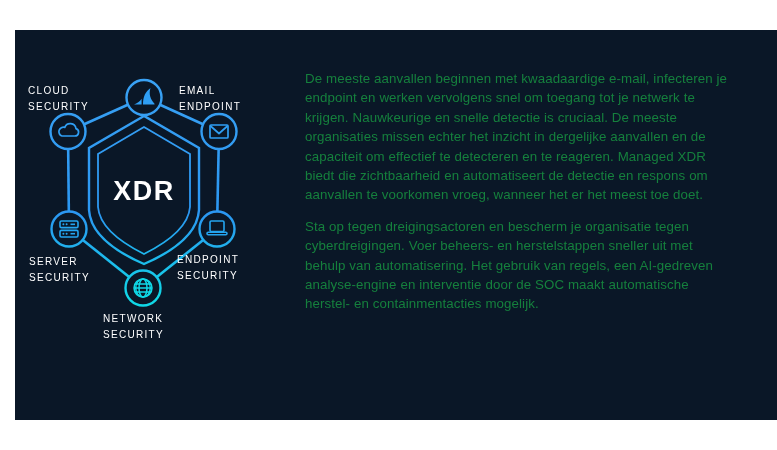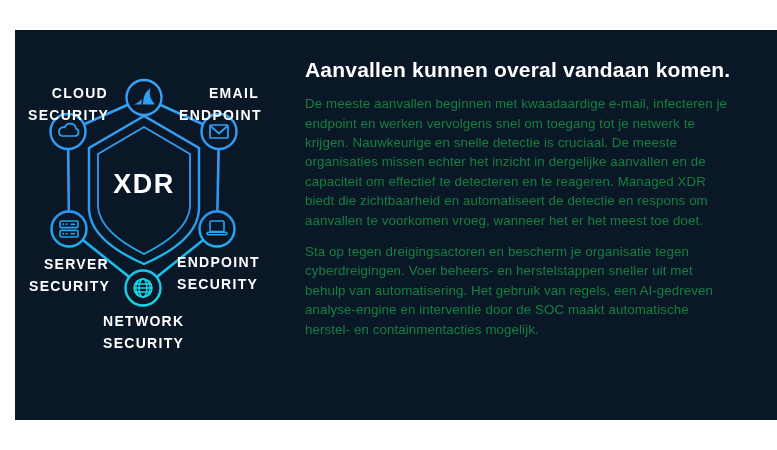--- a/index.html
+++ b/index.html
@@ -10,32 +10,32 @@
     -webkit-font-smoothing:antialiased;
   }
   .panel {
     position:absolute; left:15px; top:30px; width:762px; height:390px;
     background:#0a1727;
   }
   
   .diagram { position:absolute; left:18px; top:40px; width:260px; height:300px; }
   .diagram svg { position:absolute; left:0; top:0; }
   .node-label {
-    position:absolute; width:80px; text-align:right;
-    color:#ffffff; font-size:14px; font-weight:bold;
+    position:absolute; width:80px; text-align:left;
+    color:#ffffff; font-size:10px; font-weight:normal;
     letter-spacing:1.3px; line-height:1.55; white-space:normal;
   }
   .lbl-cloud    { left:-5px;  top:13px;  }
   .lbl-email    { left:146px; top:13px;  }
   .lbl-server   { left:-4px;  top:184px; }
   .lbl-endpoint { left:144px; top:182px; }
   .lbl-network  { left:70px;  top:241px; }
   .shield-title { position:absolute; left:51px; top:95px; width:120px; text-align:center; color:#fff; }
   .shield-title .t1 { font-size:12.5px; font-weight:bold; letter-spacing:2.6px; }
-  .shield-title .t2 { font-size:27px; font-weight:bold; letter-spacing:1.5px; margin-top:4px; }
+  .shield-title .t2 { font-size:27px; font-weight:bold; letter-spacing:1.5px; margin-top:11px; }
   
   .content { position:absolute; left:290px; top:27px; width:428px; }
   .content h1 {
     margin:0; color:#ffffff; font-size:21px; font-weight:bold;
     letter-spacing:0.2px; white-space:nowrap; line-height:1.2;
   }
   .content h2 {
     margin:16px 0 0 0; color:#ffffff; font-size:20px; font-weight:bold;
     letter-spacing:0.2px; white-space:nowrap; line-height:1.2;
   }
@@ -132,21 +132,20 @@
     <div class="node-label lbl-network">NETWORK SECURITY</div>
     <div class="node-label lbl-endpoint">ENDPOINT SECURITY</div>
 
     <div class="shield-title">
       <div class="t2">XDR</div>
     </div>
   </div>
 
   <div class="content">
     <section>
-      <h1>Aanvallen kunnen overal vandaan komen.</h1>
       <p>De meeste aanvallen beginnen met kwaadaardige e-mail, infecteren je endpoint en werken vervolgens snel om toegang tot je netwerk te krijgen. Nauwkeurige en snelle detectie is cruciaal. De meeste organisaties missen echter het inzicht in dergelijke aanvallen en de capaciteit om effectief te detecteren en te reageren. Managed XDR biedt die zichtbaarheid en automatiseert de detectie en respons om aanvallen te voorkomen vroeg, wanneer het er het meest toe doet.</p>
     </section>
     <section>
       <p>Sta op tegen dreigingsactoren en bescherm je organisatie tegen cyberdreigingen. Voer beheers- en herstelstappen sneller uit met behulp van automatisering. Het gebruik van regels, een AI-gedreven analyse-engine en interventie door de SOC maakt automatische herstel- en containmentacties mogelijk.</p>
     </section>
   </div>
 
 </div>
 
 </body></html>

